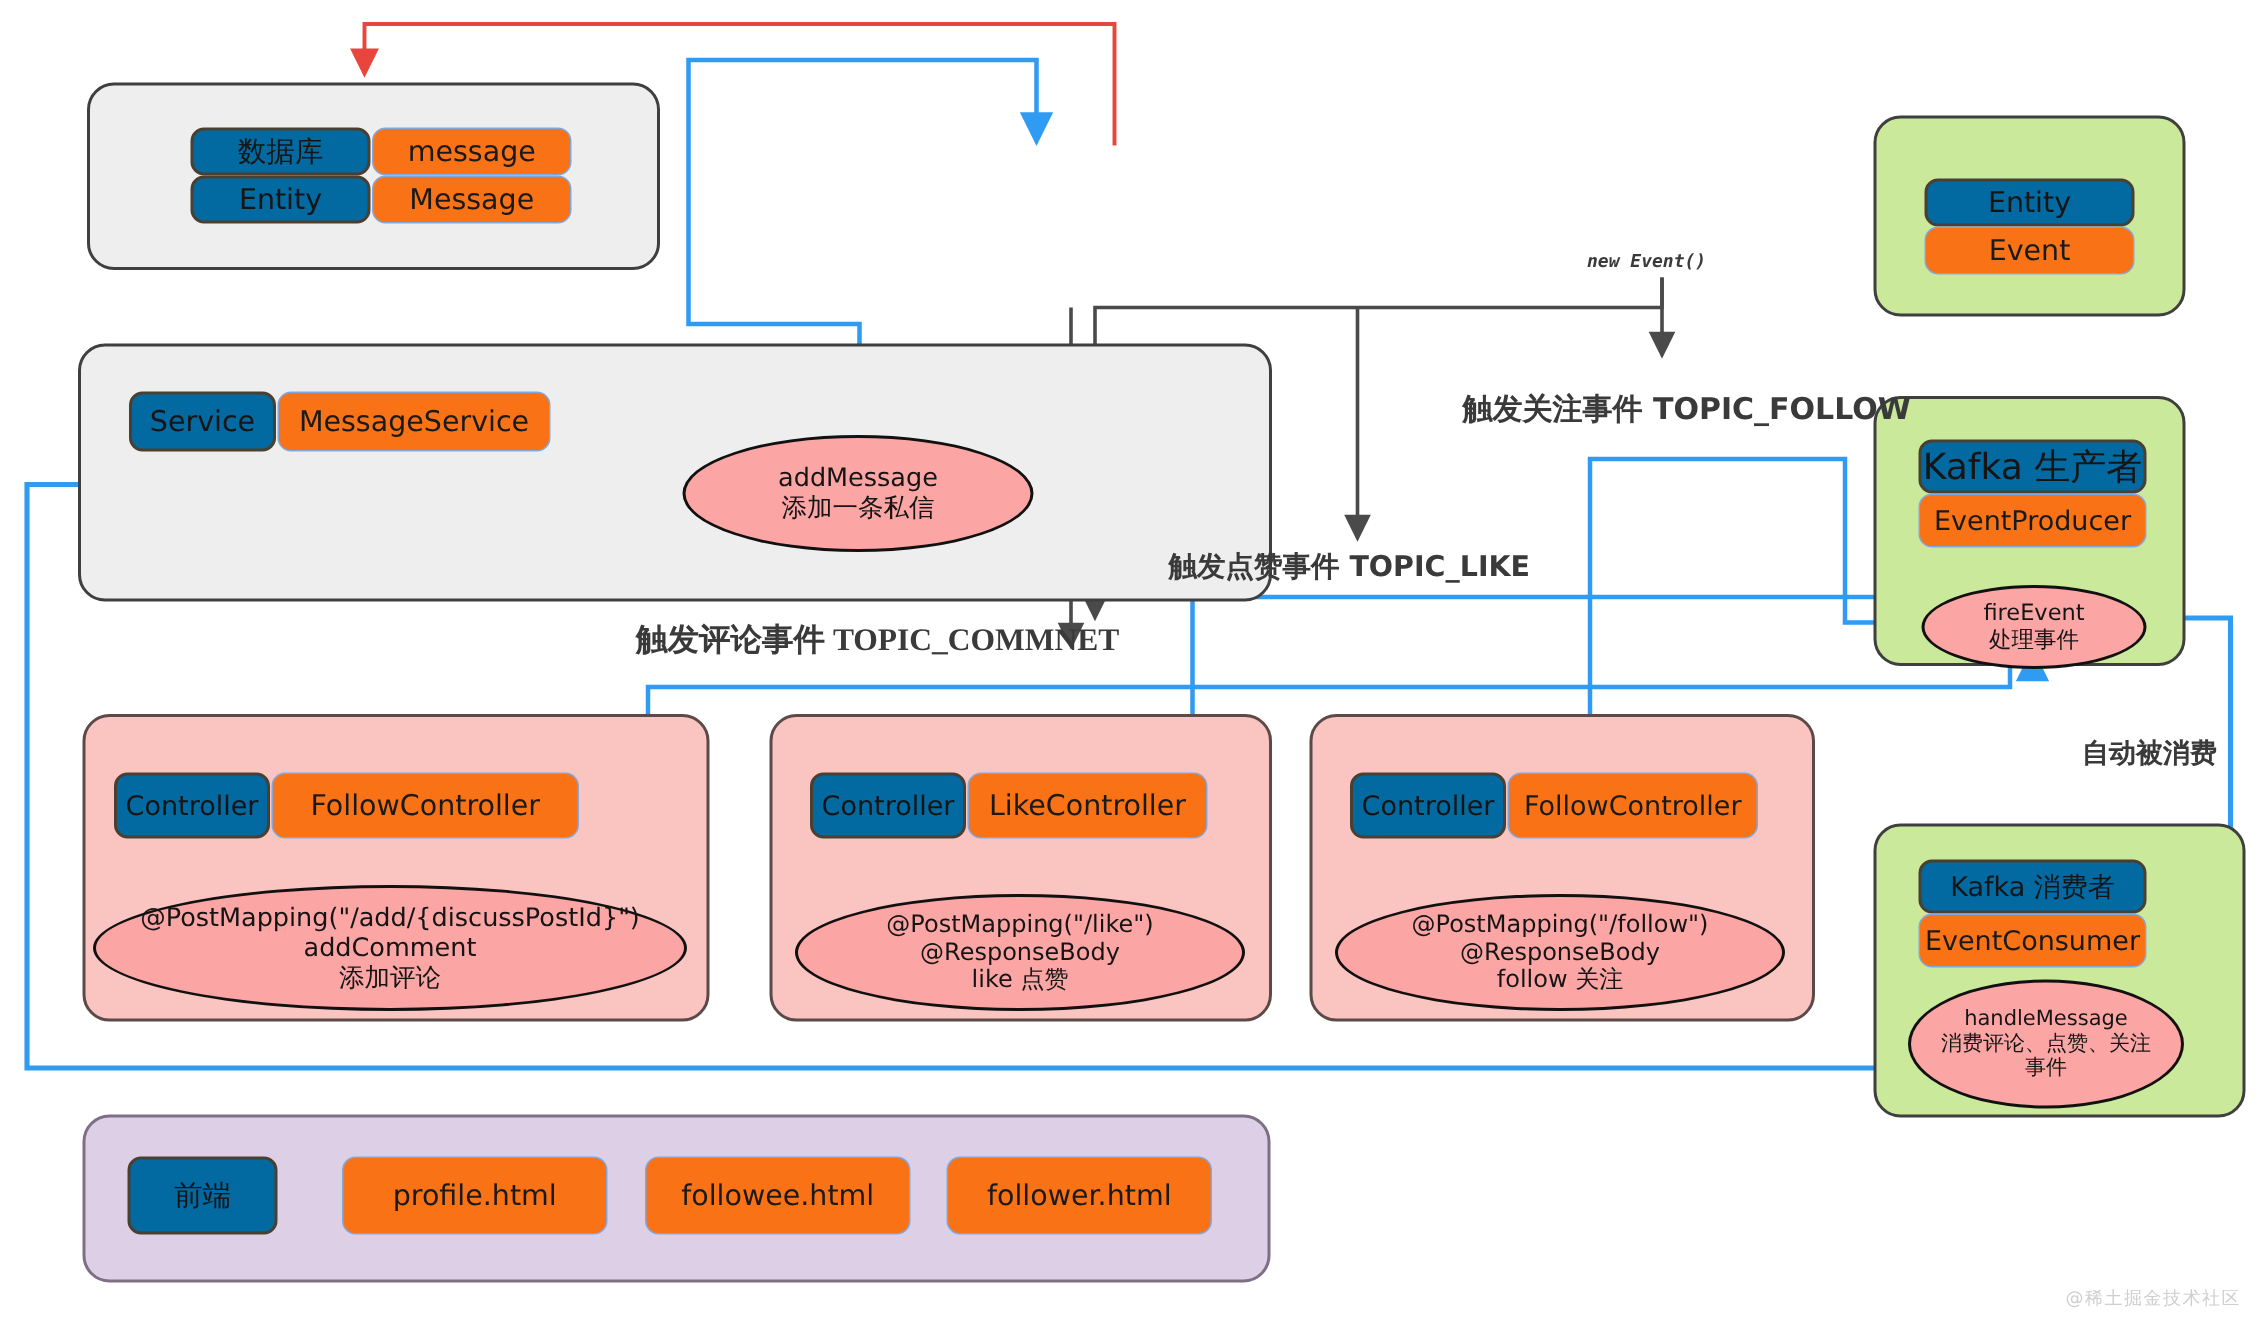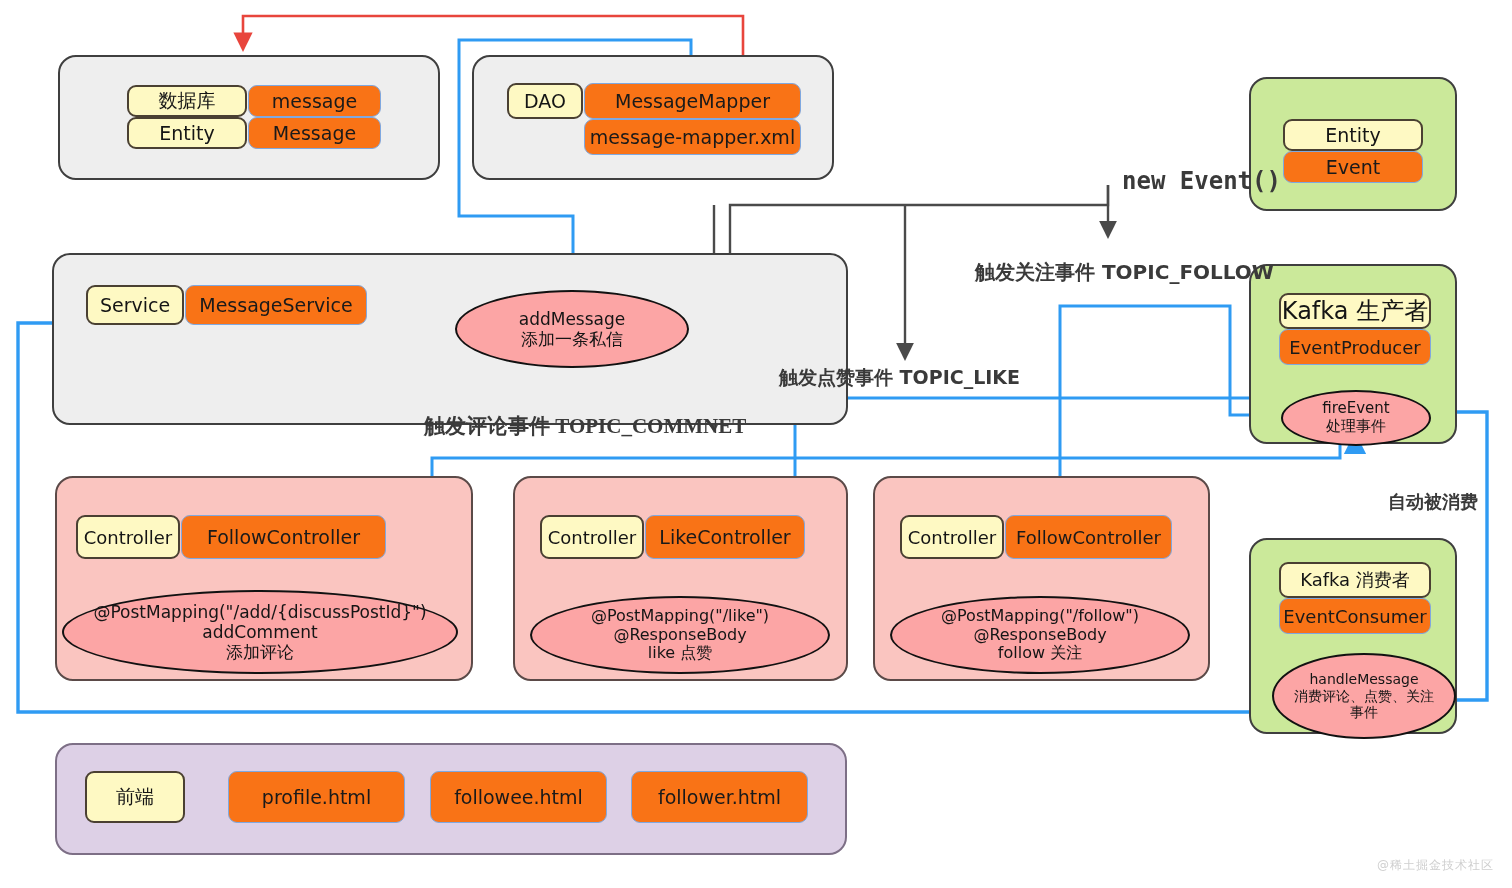--- a/index.html
+++ b/index.html
@@ -16,21 +16,21 @@
   .group.green{background:#cbe99a;border-color:#3f3f3f;}
   .group.pink{background:#fac5c0;border-color:#5b4a48;}
   .group.purple{background:#ddd0e6;border-color:#7d6f86;}
 
   
   .chip{
     position:absolute;box-sizing:border-box;display:flex;align-items:center;justify-content:center;
     border-radius:9px;white-space:nowrap;
     font-family:"DejaVu Sans","Liberation Sans",sans-serif;
   }
-  .chip.orange{background:#fef9c3;border:2.2px solid #4a4032;color:#151515;}
+  .chip.orange{background:#0369a1;border:2.2px solid #4a4032;color:#151515;}
   .chip.blue{background:#f97316;border:1.8px solid #7fa8e0;color:#1a1a1a;}
 
   
   .ell{
     position:absolute;box-sizing:border-box;display:flex;flex-direction:column;
     align-items:center;justify-content:center;text-align:center;
     background:#fca5a5;border:2.4px solid #111;border-radius:50%;
     color:#151515;line-height:1.18;z-index:6;
   }
   .ell .ln{display:block;white-space:nowrap;}
@@ -98,50 +98,45 @@
     </g>
   </svg>
 
   <div class="group gray" style="left:58px;top:55px;width:382px;height:125px;">
     <div class="chip orange" style="left:67px;top:28px;width:120px;height:32px;font-size:19px;">数据库</div>
     <div class="chip blue" style="left:188px;top:28px;width:133px;height:32px;font-size:19px;">message</div>
     <div class="chip orange" style="left:67px;top:60px;width:120px;height:32px;font-size:19px;">Entity</div>
     <div class="chip blue" style="left:188px;top:60px;width:133px;height:32px;font-size:19px;">Message</div>
   </div>
 
-  <div class="group gray" style="left:472px;top:55px;width:362px;height:125px;">
-    <div class="chip orange" style="left:33px;top:26px;width:76px;height:36px;font-size:19px;">DAO</div>
-    <div class="chip blue" style="left:110px;top:26px;width:217px;height:36px;font-size:19px;">MessageMapper</div>
-    <div class="chip blue" style="left:110px;top:62px;width:217px;height:36px;font-size:19px;">message-mapper.xml</div>
-  </div>
 
   <div class="group green" style="left:1249px;top:77px;width:208px;height:134px;">
     <div class="chip orange" style="left:32px;top:40px;width:140px;height:32px;font-size:19px;">Entity</div>
     <div class="chip blue" style="left:32px;top:72px;width:140px;height:32px;font-size:19px;">Event</div>
   </div>
 
-  <div class="group gray" style="left:52px;top:229px;width:796px;height:172px;margin-top:24px;">
+  <div class="group gray" style="left:52px;top:229px;width:796px;height:172px;">
     <div class="chip orange" style="left:32px;top:30px;width:98px;height:40px;font-size:19px;">Service</div>
     <div class="chip blue" style="left:131px;top:30px;width:182px;height:40px;font-size:19px;">MessageService</div>
   </div>
   <div class="ell" style="left:455px;top:290px;width:234px;height:78px;font-size:17px;">
     <span class="ln">addMessage</span>
     <span class="ln">添加一条私信</span>
   </div>
 
   <div class="group green" style="left:1249px;top:264px;width:208px;height:180px;">
     <div class="chip orange" style="left:28px;top:27px;width:152px;height:36px;font-size:24px;">Kafka 生产者</div>
     <div class="chip blue" style="left:28px;top:63px;width:152px;height:36px;font-size:18px;text-align:right;">EventProducer</div>
   </div>
   <div class="ell" style="left:1281px;top:390px;width:150px;height:56px;font-size:15px;">
     <span class="ln">fireEvent</span>
     <span class="ln">处理事件</span>
   </div>
 
-  <div class="group green" style="left:1249px;top:538px;width:208px;height:196px;">
+  <div class="group green" style="left:1249px;top:549px;width:248px;height:196px;">
     <div class="chip orange" style="left:28px;top:22px;width:152px;height:36px;font-size:18px;">Kafka 消费者</div>
     <div class="chip blue" style="left:28px;top:58px;width:152px;height:36px;font-size:18px;">EventConsumer</div>
   </div>
   <div class="ell" style="left:1272px;top:653px;width:184px;height:86px;font-size:14px;">
     <span class="ln">handleMessage</span>
     <span class="ln">消费评论、点赞、关注</span>
     <span class="ln">事件</span>
   </div>
 
   <div class="group pink" style="left:55px;top:476px;width:418px;height:205px;">
@@ -174,21 +169,21 @@
     <span class="ln">follow 关注</span>
   </div>
 
   <div class="group purple" style="left:55px;top:743px;width:792px;height:112px;">
     <div class="chip orange" style="left:28px;top:26px;width:100px;height:52px;font-size:19px;">前端</div>
     <div class="chip blue" style="left:171px;top:26px;width:177px;height:52px;font-size:19px;">profile.html</div>
     <div class="chip blue" style="left:574px;top:26px;width:177px;height:52px;font-size:19px;">follower.html</div>
     <div class="chip blue" style="left:373px;top:26px;width:177px;height:52px;font-size:19px;">followee.html</div>
   </div>
 
-  <div class="lbl" style="left:1122px;top:167px;font-size:24px;font-family:'DejaVu Sans Mono',monospace;">new Event()</div>
+  <div class="lbl" style="left:1058px;top:167px;font-size:12px;font-family:'DejaVu Sans Mono',monospace;font-style:italic;">new Event()</div>
 
   <div class="lbl" style="left:975px;top:259px;font-size:20px;">触发关注事件 TOPIC_FOLLOW</div>
 
   <div class="lbl" style="left:779px;top:365px;font-size:19px;">触发点赞事件 TOPIC_LIKE</div>
 
   <div class="lbl" style="left:424px;top:412px;font-size:21px;font-family:Liberation Serif, serif;">触发评论事件 TOPIC_COMMNET</div>
 
   <div class="lbl" style="left:1388px;top:490px;font-size:18px;">自动被消费</div>
 
   <div class="wm">@稀土掘金技术社区</div>

